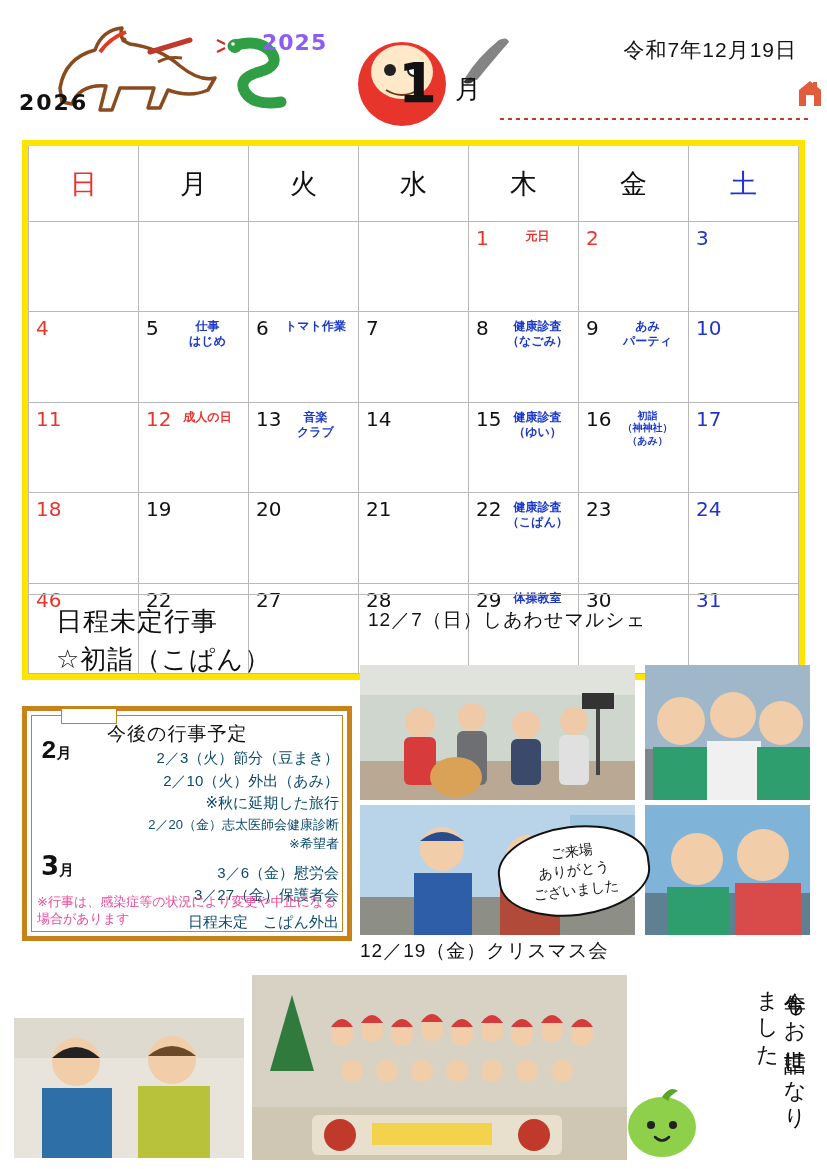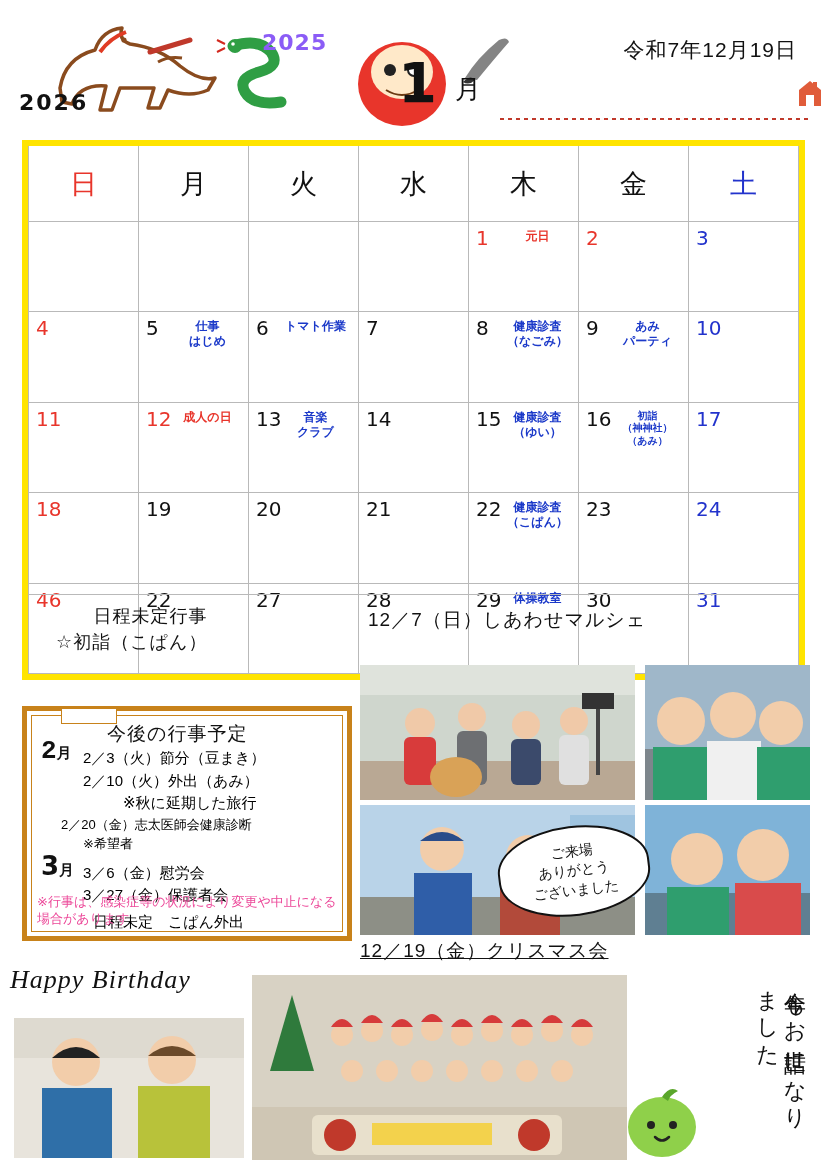--- a/index.html
+++ b/index.html
@@ -58,49 +58,49 @@
   .ev{
     position:absolute;left:30px;top:7px;right:2px;
     font-size:12px;font-weight:bold;line-height:1.25;color:#1b39c9;
     text-align:center;
   }
   .ev.red{color:#e8352b;}
   .ev.c2{left:26px;}
   
   .cal-foot{position:absolute;left:0;bottom:0;width:100%;height:80px;border-top:1px solid #b9b9b9;box-sizing:border-box;}
   .undated{
-    position:absolute;left:28px;top:8px;font-size:18px;line-height:1.45;color:#111;letter-spacing:1px;text-align:right;
+    position:absolute;left:28px;top:8px;font-size:26px;line-height:1.45;color:#111;letter-spacing:1px;
   }
   .marche{
     position:absolute;left:340px;top:12px;font-size:19px;color:#111;letter-spacing:1px;
   }
 
   
   .plan{
     position:absolute;left:22px;top:706px;width:330px;height:235px;
     border:5px solid #c8821a;background:#fff;box-sizing:border-box;
   }
   .plan-inner{position:absolute;inset:4px;border:1px solid #c8821a;}
   .plan-title{position:absolute;left:80px;top:10px;font-size:19px;color:#111;letter-spacing:1px;}
   .m2{position:absolute;left:14px;top:25px;font-size:26px;font-weight:bold;color:#2a6f2a;font-family:Liberation Mono, monospace;}
   .m2 span{font-size:15px;color:#111;}
   .m3{position:absolute;left:14px;top:140px;font-size:26px;font-weight:bold;color:#b03030;font-family:"DejaVu Sans",sans-serif;}
   .m3 span{font-size:15px;color:#111;}
-  .plan-lines{position:absolute;left:56px;top:36px;right:8px;font-size:15px;line-height:1.5;color:#000000;}
+  .plan-lines{position:absolute;left:56px;top:36px;right:8px;font-size:15px;line-height:1.5;color:#0c4a6e;text-align:right;}
   .plan-lines .ln{white-space:nowrap;}
   .plan-lines .ind{margin-left:40px;}
   .plan-lines .ind2{font-size:13px;}
   .plan-lines .small{font-size:13px;}
   .plan-note{position:absolute;left:10px;bottom:8px;right:8px;font-size:13px;line-height:1.35;color:#ec4899;}
   .plan-clip{position:absolute;left:34px;top:-3px;width:54px;height:14px;background:#fff;border:1px solid #c8821a;}
 
   
   .ph{position:absolute;overflow:hidden;background:#ccc;}
   .ph .sky{position:absolute;inset:0;}
-  .cap{position:absolute;font-size:19px;color:#111;letter-spacing:1px;text-decoration:underline;}
+  .cap{position:absolute;font-size:19px;color:#111;letter-spacing:1px;}
 
   .bubble{
     position:absolute;left:498px;top:826px;width:148px;height:86px;
     background:#fff;border:2px solid #111;border-radius:50%/45%;
     display:flex;align-items:center;justify-content:center;
     transform:rotate(-7deg);
     z-index:5;
   }
   .bubble span{font-size:14px;line-height:1.4;text-align:center;color:#111;}
 
@@ -400,23 +400,20 @@
         <rect x="90" y="78" width="66" height="52" fill="#d94b4b"></rect>
     </svg>
   </div>
 
   <div class="bubble">
     <span>ご来場<br>ありがとう<br>ございました</span>
   </div>
 
   <div class="cap" style="left:360px;top:938px;">12／19（金）クリスマス会</div>
 
-  <div class="hb">
-    <span class="hb-text">Happy Birthday</span>
-  </div>
 
   <div class="ph" style="left:14px;top:1018px;width:230px;height:140px;">
     <svg viewBox="0 0 230 140" class="sky">
       <rect width="230" height="140" fill="#e8e4dc"></rect>
       <rect y="0" width="230" height="40" fill="#dedad0"></rect>
       <circle cx="62" cy="44" r="24" fill="#f2cdaa"></circle>
         <path d="M38 40 Q62 18 86 40 Z" fill="#222"></path>
       <rect x="28" y="70" width="70" height="70" fill="#2f6fa8"></rect>
       <circle cx="158" cy="42" r="24" fill="#f2cdaa"></circle>
         <path d="M134 38 Q158 18 182 38 Z" fill="#6b4a2a"></path>

